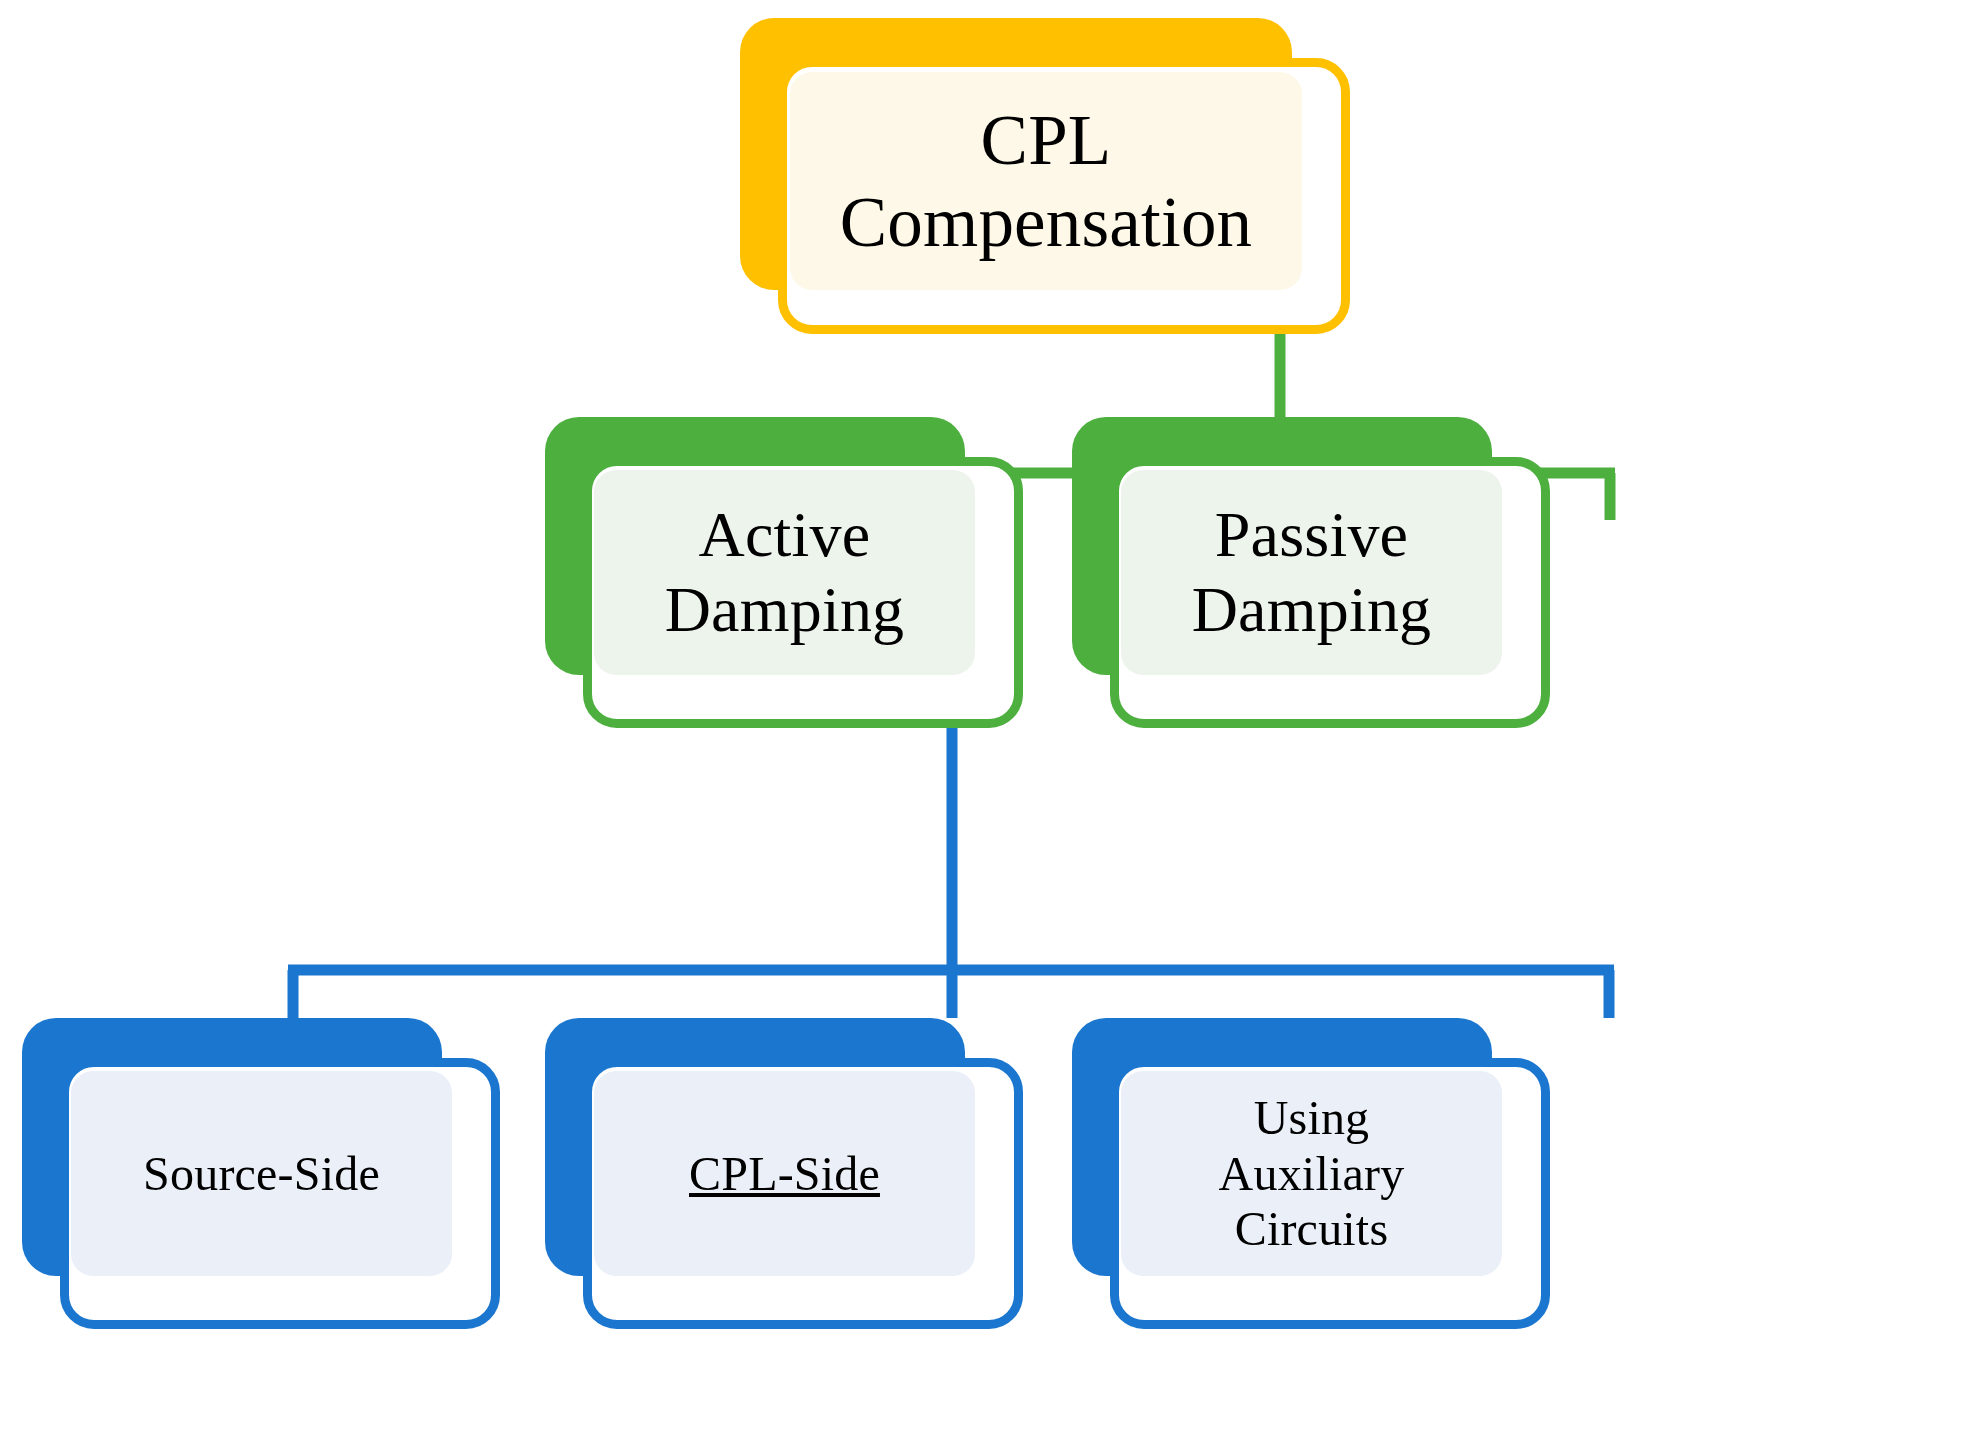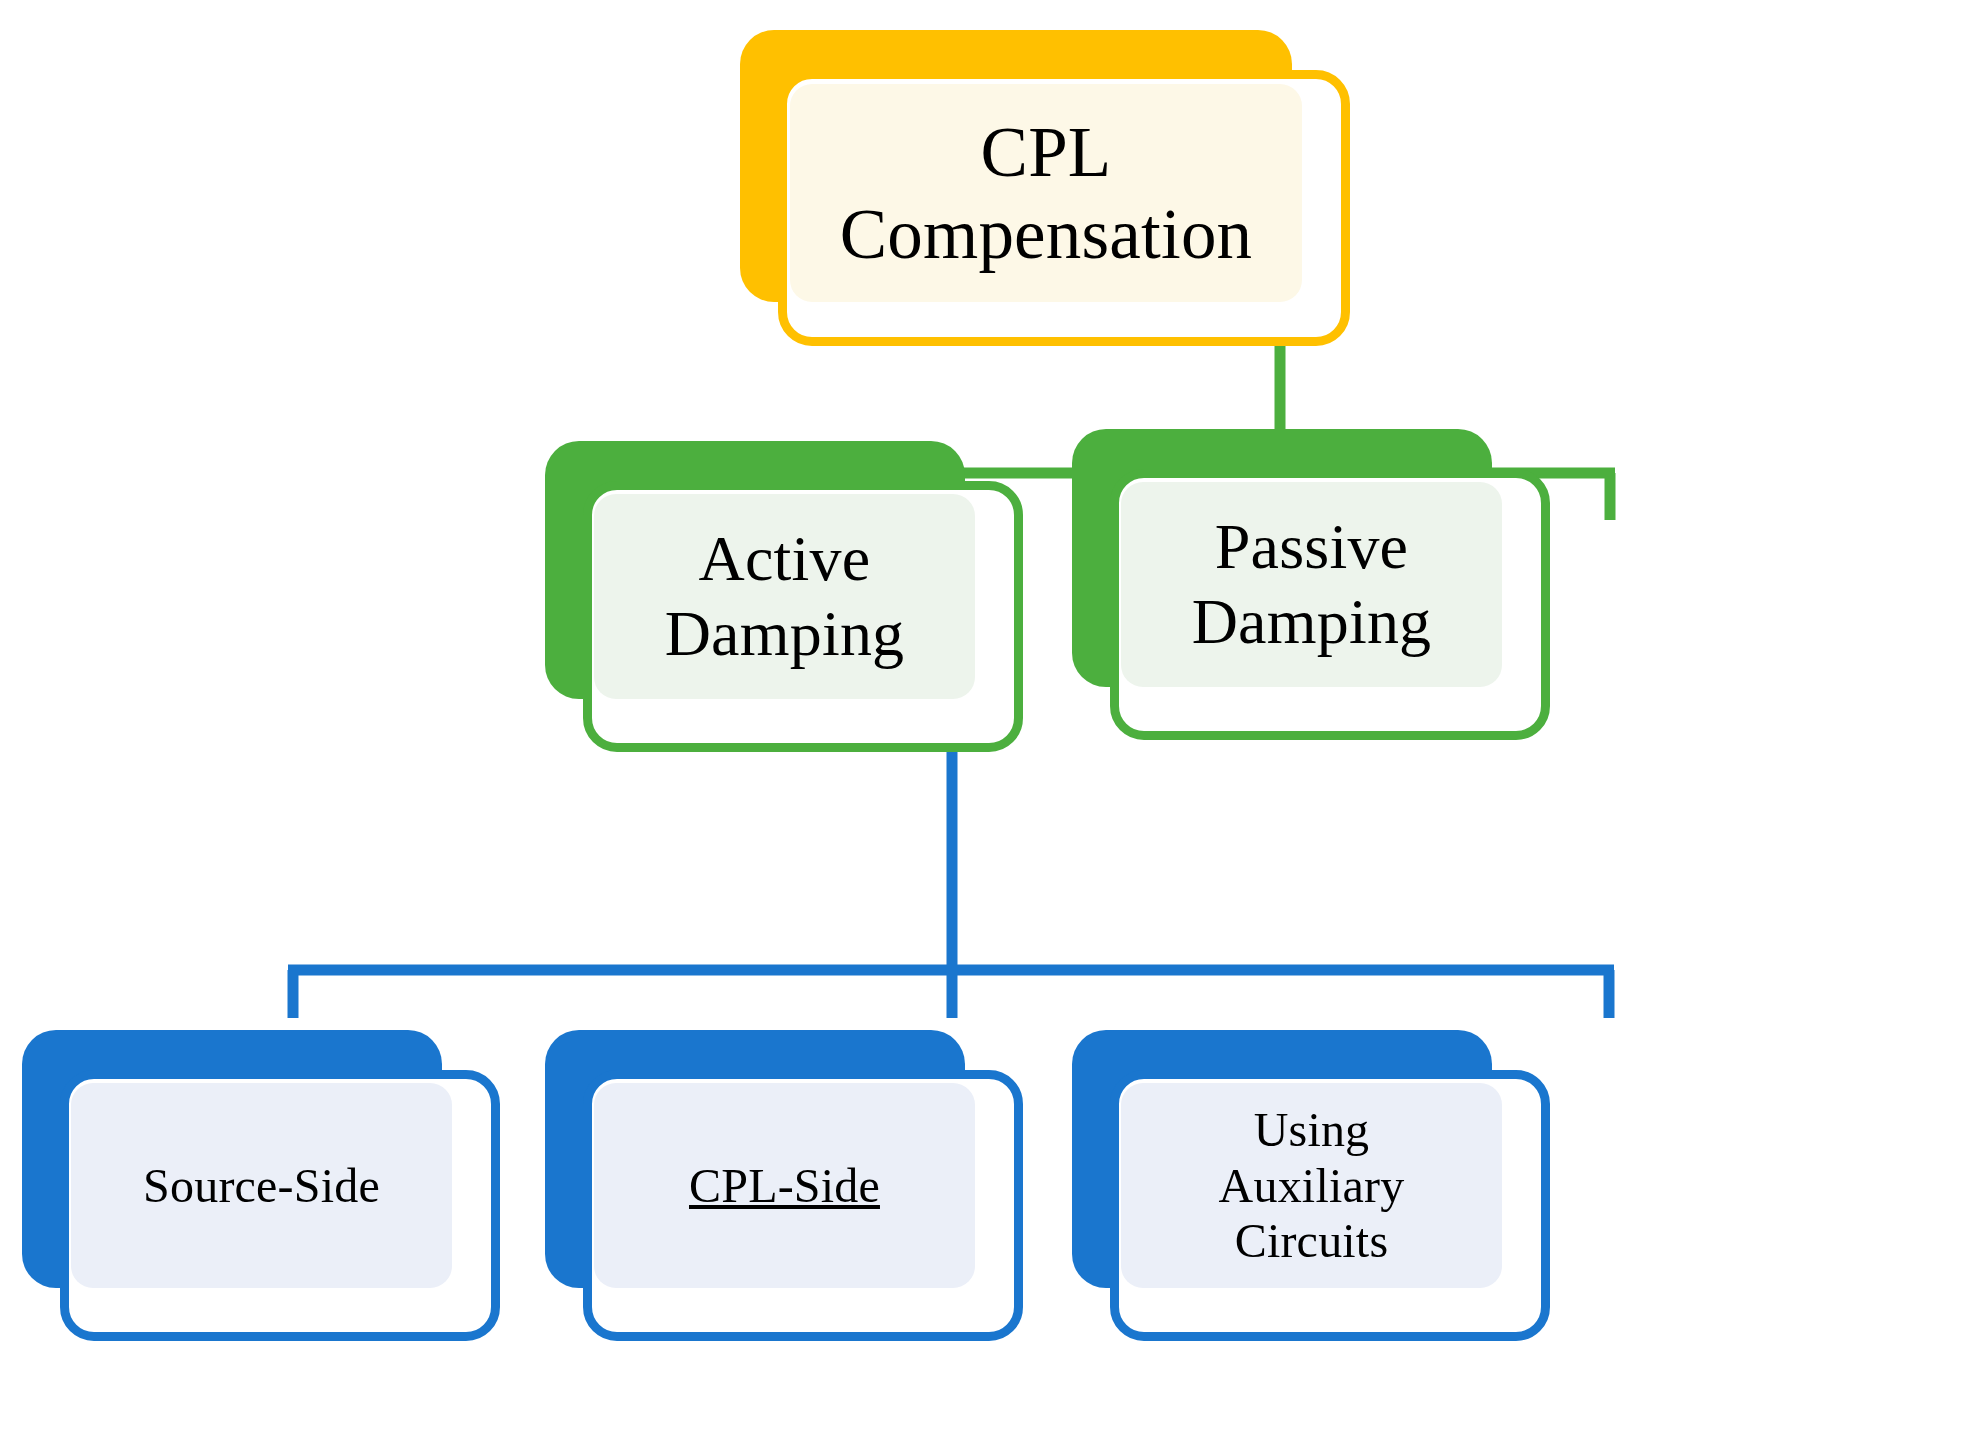--- a/index.html
+++ b/index.html
@@ -19,21 +19,21 @@
   
   #connectors {
     position: absolute;
     left: 0; top: 0;
     width: 1972px;
     height: 1455px;
     pointer-events: none;
   }
 
   
-  .node { position: absolute; margin-top: 12px; }
+  .node { position: absolute; }
 
   .shadow-box {
     position: absolute;
     border-radius: 34px;
   }
   .outline-box {
     position: absolute;
     background: #ffffff;
     border-style: solid;
     border-radius: 34px;
@@ -95,21 +95,21 @@
 
   <div class="node lvl-yellow" style="left:0; top:0; width:1972px; height:400px;">
     <div class="shadow-box" style="left:740px; top:18px; width:552px; height:272px;"></div>
     <div class="outline-box" style="left:778px; top:58px; width:572px; height:276px;"></div>
     <div class="fill-box" style="left:790px; top:72px; width:512px; height:218px;">
       <span class="label">CPL
 Compensation</span>
     </div>
   </div>
 
-  <div class="node lvl-green" style="left:0; top:12px; width:1972px; height:760px;">
+  <div class="node lvl-green" style="left:0; top:0; width:1972px; height:760px;">
     <div class="shadow-box" style="left:545px; top:417px; width:420px; height:258px;"></div>
     <div class="outline-box" style="left:583px; top:457px; width:440px; height:271px;"></div>
     <div class="fill-box" style="left:594px; top:470px; width:381px; height:205px;">
       <span class="label">Active
 Damping</span>
     </div>
   </div>
 
   <div class="node lvl-green" style="left:0; top:0; width:1644px; height:760px;">
     <div class="shadow-box" style="left:1072px; top:417px; width:420px; height:258px;"></div>

